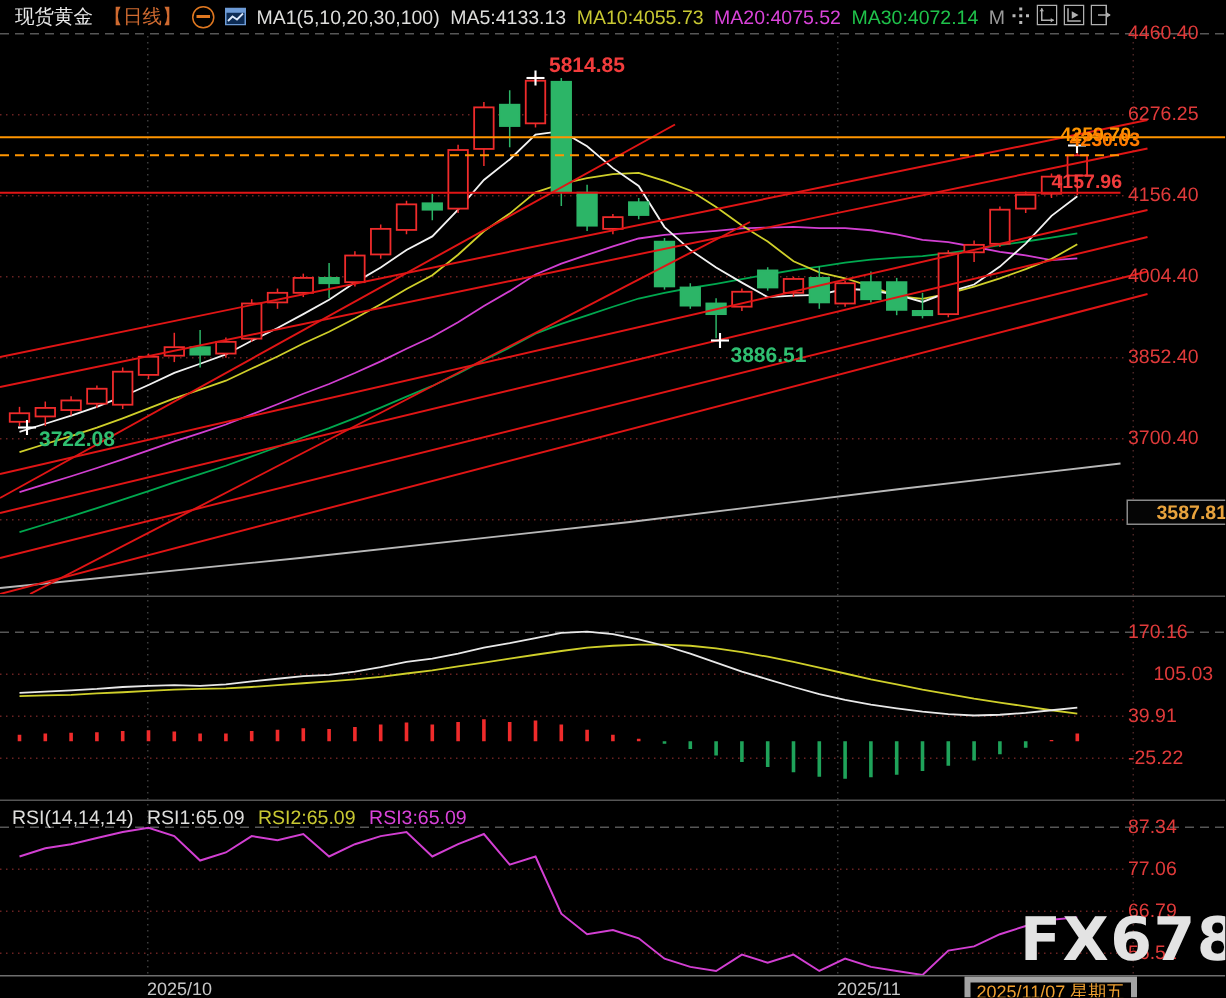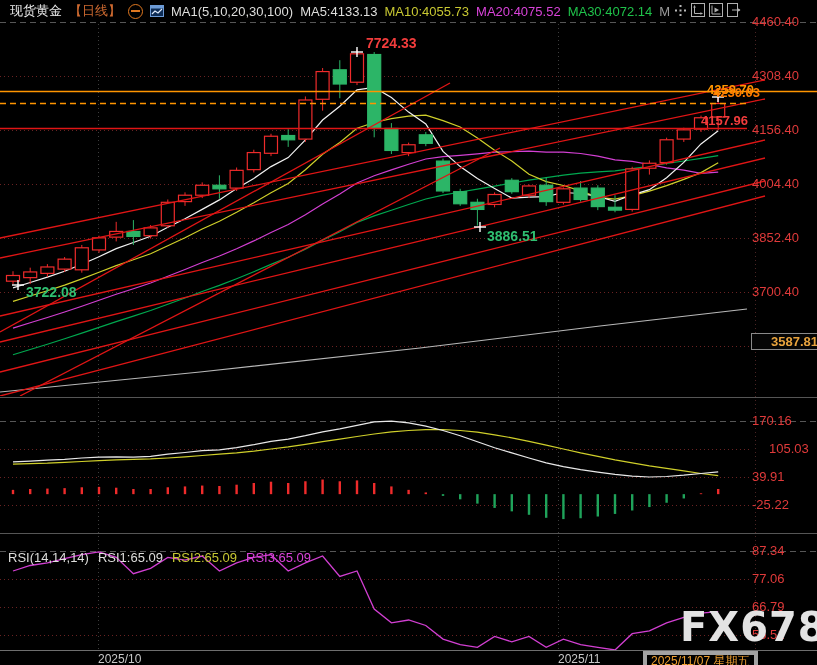--- a/index.html
+++ b/index.html
@@ -293,30 +293,30 @@
     <span class="tool-btn">
       <svg width="14" height="14" viewBox="0 0 14 14">
         <rect x="0.5" y="0.5" width="10" height="13" fill="none" stroke="#b0b0b0"></rect>
         <line x1="5" y1="7" x2="13" y2="7" stroke="#b0b0b0"></line>
         <path d="M13.5,7 l-3,-2 v4 z" fill="#b0b0b0"></path>
       </svg>
     </span>
   </div>
 
 
-  <div class="panel-legend" style="top:550px;">
+  <div class="panel-legend" style="top:537px;">
     <span class="t-white">RSI(14,14,14)</span>
     <span class="t-white">RSI1:65.09</span>
     <span class="t-yellow">RSI2:65.09</span>
     <span class="t-magenta">RSI3:65.09</span>
   </div>
 
   <div id="labels">
       <div class="axis-label" style="top: 14px;">4460.40</div>
-      <div class="axis-label" style="top: 68px;">4308.40</div>
+      <div class="axis-label" style="top: 68px;">6276.25</div>
       <div class="axis-label" style="top: 122px;">4156.40</div>
       <div class="axis-label" style="top: 176px;">4004.40</div>
       <div class="axis-label" style="top: 230px;">3852.40</div>
       <div class="axis-label" style="top: 284px;">3700.40</div>
       <div class="axis-label" style="top: 413px;">170.16</div>
       <div class="axis-label" style="top: 441px; margin-left: 17px;">105.03</div>
       <div class="axis-label" style="top: 469px;">39.91</div>
       <div class="axis-label" style="top: 497px;">-25.22</div>
       <div class="axis-label" style="top: 543px;">87.34</div>
       <div class="axis-label" style="top: 571px;">77.06</div>
@@ -327,21 +327,21 @@
       <div class="edge-digit" style="top: 123px;">0</div>
       <div class="edge-digit" style="top: 177px;">0</div>
       <div class="edge-digit" style="top: 231px;">0</div>
       <div class="edge-digit" style="top: 285px;">0</div>
       <div class="edge-digit" style="top: 414px;">6</div>
       <div class="edge-digit" style="top: 545px;">4</div>
       <div class="tag" style="left: 707px; top: 82px; color: rgb(255, 149, 0);">4259.70</div>
       <div class="tag" style="left: 713px; top: 85px; color: rgb(255, 123, 0);">4230.03</div>
       <div class="tag" style="left: 701px; top: 113px; color: rgb(242, 60, 60);">4157.96</div>
       <div class="tag tag-box" style="left: 751px; top: 333px; color: rgb(232, 163, 61);">3587.81</div>
-      <div class="ann" style="left: 366px; top: 35px; color: rgb(242, 60, 60);">7724.33</div>
+      <div class="ann" style="left: 366px; top: 35px; color: rgb(242, 60, 60);">5814.85</div>
       <div class="ann" style="left: 26px; top: 284px; color: rgb(47, 191, 113);">3722.08</div>
       <div class="ann" style="left: 487px; top: 228px; color: rgb(47, 191, 113);">3886.51</div>
     </div>
 
   <div class="footer">
     <div id="months">
         <div class="month" style="left: 98px;">2025/10</div>
         <div class="month" style="left: 558px;">2025/11</div>
       </div>
     <div class="datebox">2025/11/07 星期五</div>

